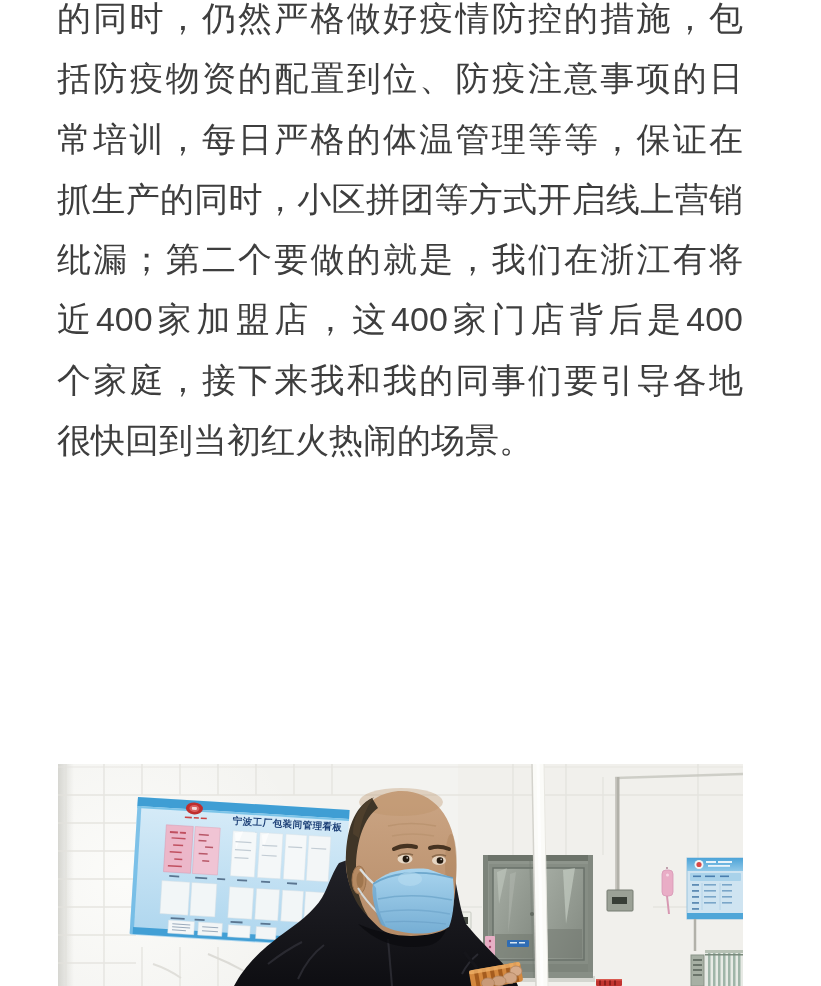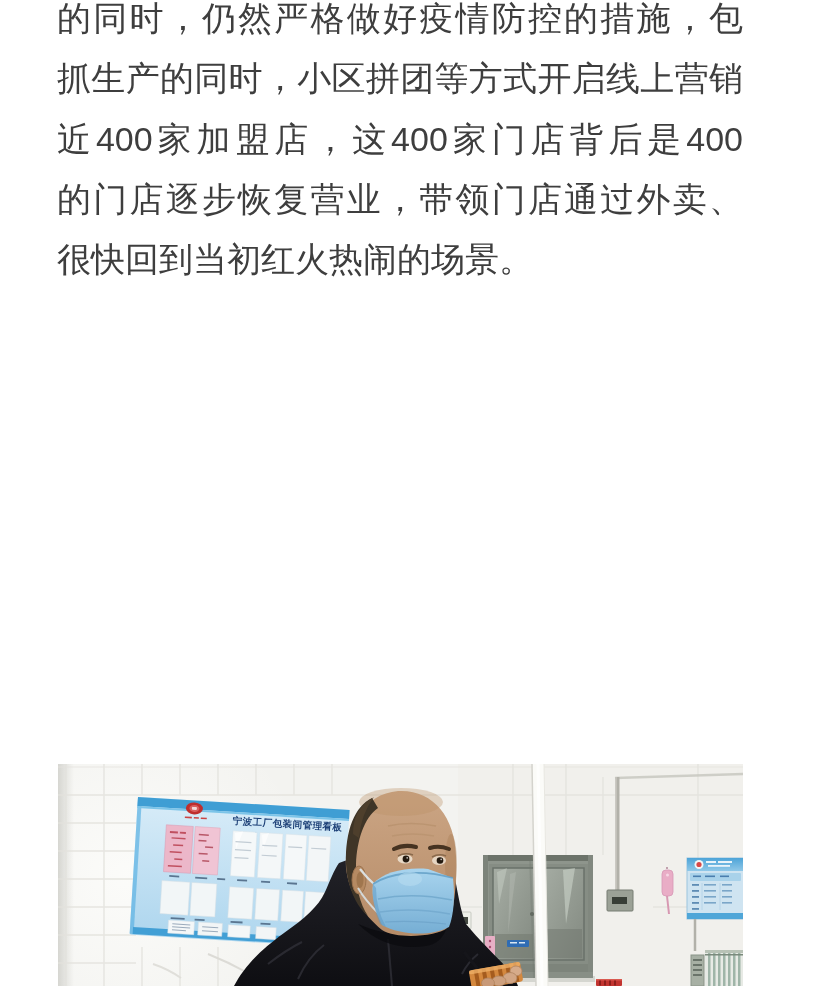--- a/index.html
+++ b/index.html
@@ -16,23 +16,26 @@
   .line.last{text-align-last:left;}
   .photo{position:absolute;left:58px;top:764px;width:685px;height:222px;margin:0;overflow:hidden;}
   .photo svg{display:block;width:685px;height:222px;}
   .photo text{font-family:"Liberation Sans",sans-serif;font-weight:bold;}
 </style>
 </head>
 <body>
 
 <div class="article">
   <div class="line">的同时，仍然严格做好疫情防控的措施，包</div>
+  <div class="line">括防疫物资的配置到位、防疫注意事项的日</div>
+  <div class="line">常培训，每日严格的体温管理等等，保证在</div>
   <div class="line">抓生产的同时，小区拼团等方式开启线上营销</div>
+  <div class="line">纰漏；第二个要做的就是，我们在浙江有将</div>
   <div class="line">近400家加盟店，这400家门店背后是400</div>
-  <div class="line">的门店逐步恢复营业，带领门店通过外卖、</div>
+  <div class="line">个家庭，接下来我和我的同事们要引导各地</div>
   <div class="line last">很快回到当初红火热闹的场景。</div>
 </div>
 
 <figure class="photo">
 <svg viewBox="0 0 685 222" xmlns="http://www.w3.org/2000/svg">
   <defs>
     <linearGradient id="boardGrad" x1="0" y1="0" x2="0" y2="1">
       <stop offset="0" stop-color="#d8ecf8"></stop>
           <stop offset="1" stop-color="#aed6ee"></stop>
     </linearGradient>

